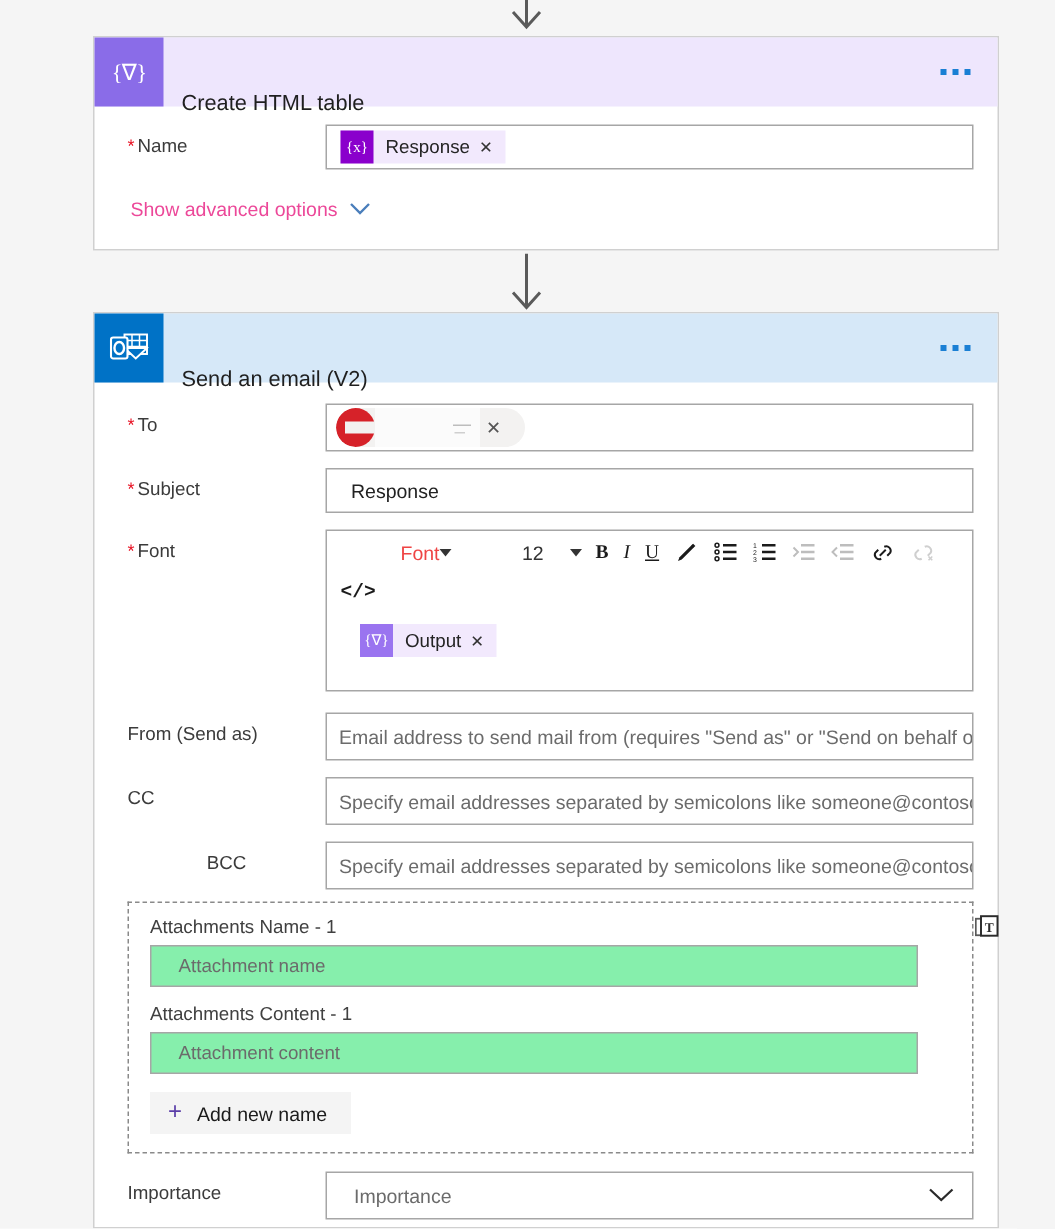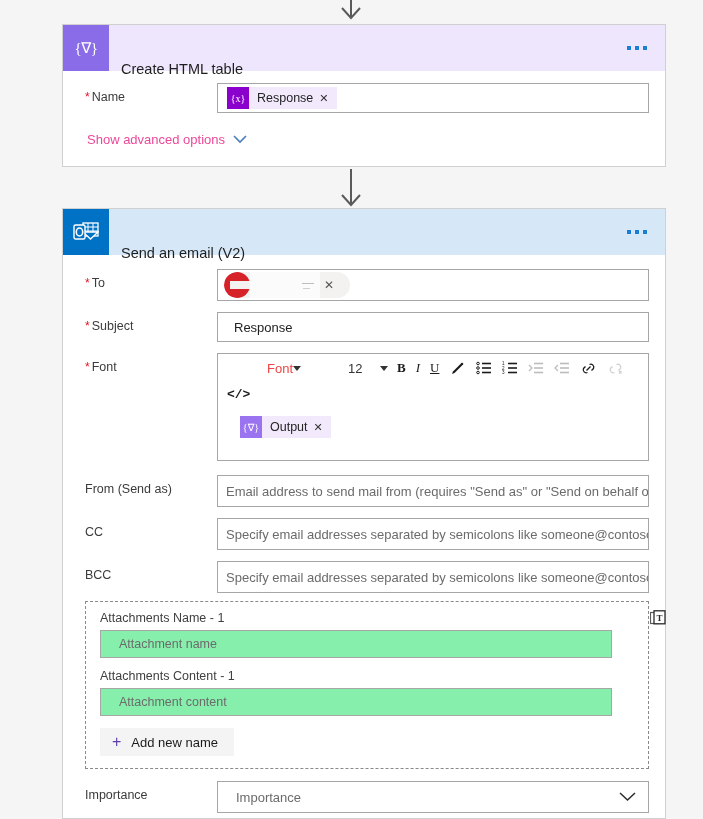--- a/index.html
+++ b/index.html
@@ -545,21 +545,21 @@
         </div>
       </div>
 
       <div class="row">
         <div class="row-label">CC</div>
         <div class="field" style="height:32px;padding-left:8px;">
           <span class="field-placeholder">Specify email addresses separated by semicolons like someone@contoso.com</span>
         </div>
       </div>
 
-      <div class="row" style="margin-bottom:8px;">
+      <div class="row" style="margin-bottom:8px;text-align:center;">
         <div class="row-label">BCC</div>
         <div class="field" style="height:32px;padding-left:8px;">
           <span class="field-placeholder">Specify email addresses separated by semicolons like someone@contoso.com</span>
         </div>
       </div>
 
       <div class="attach-block">
         <div class="attach-del">
           <svg width="16" height="17" viewBox="0 0 16 17">
             <rect x="0.5" y="2.5" width="9" height="11" fill="none" stroke="#5a5a5a" stroke-width="1.2"></rect>

